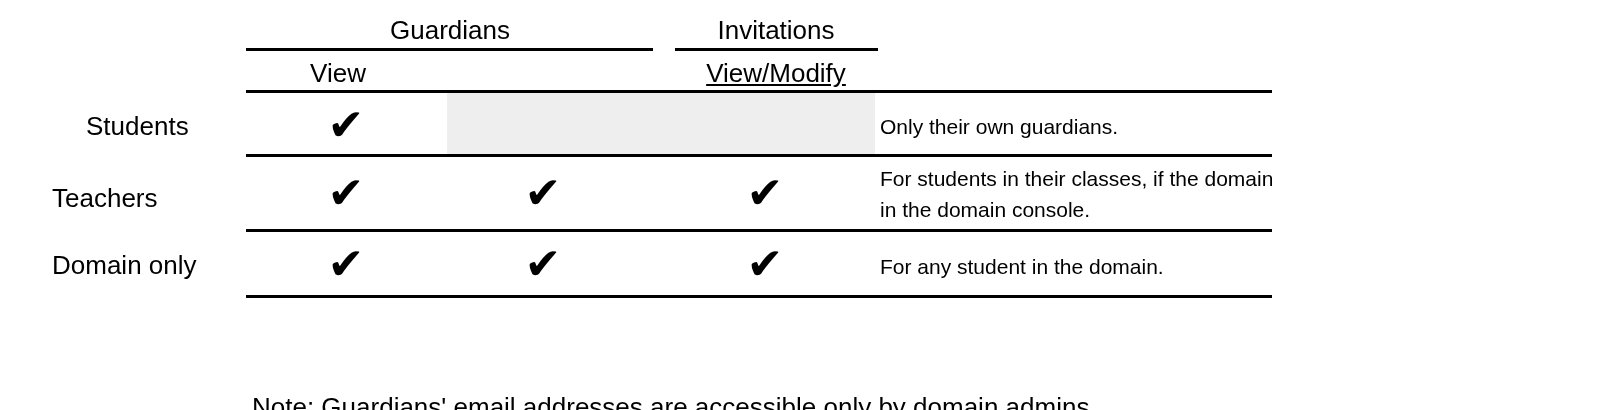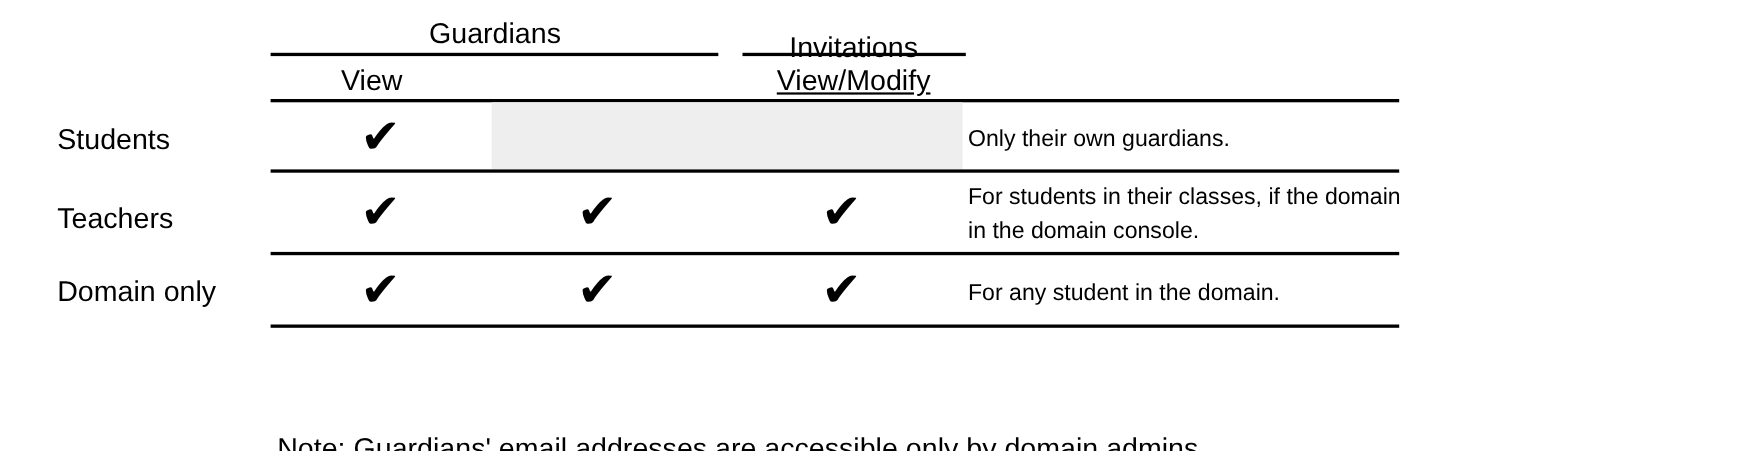--- a/index.html
+++ b/index.html
@@ -34,27 +34,27 @@
   .rule-row-3         { left: 246px; top: 295px; width: 1291px; }
   
   .shaded-cell {
     position: absolute;
     left: 447px; top: 93px;
     width: 428px; height: 61px;
     background: #eeeeee;
   }
   
   .hdr-guardians   { left: 350px; top: 15px; width: 200px; }
-  .hdr-invitations { left: 676px; top: 15px; width: 200px; margin-top: 13px; }
+  .hdr-invitations { left: 676px; top: 15px; width: 200px; }
   .hdr-view        { left: 286px; top: 58px; width: 104px; }
   .hdr-modify      { left: 502px; top: 58px; width: 104px; }
   .hdr-viewmodify  { left: 676px; top: 58px; width: 200px; text-decoration: underline; }
   
   .row-label { left: 52px; }
-  .label-students { top: 111px; }
+  .label-students { top: 111px; margin-left: 34px; }
   .label-teachers { top: 183px; }
   .label-domain   { top: 250px; }
   
   .check {
     position: absolute;
     width: 100px;
     text-align: center;
     font-family: "DejaVu Sans", sans-serif;
     font-weight: bold;
     font-size: 44px;

